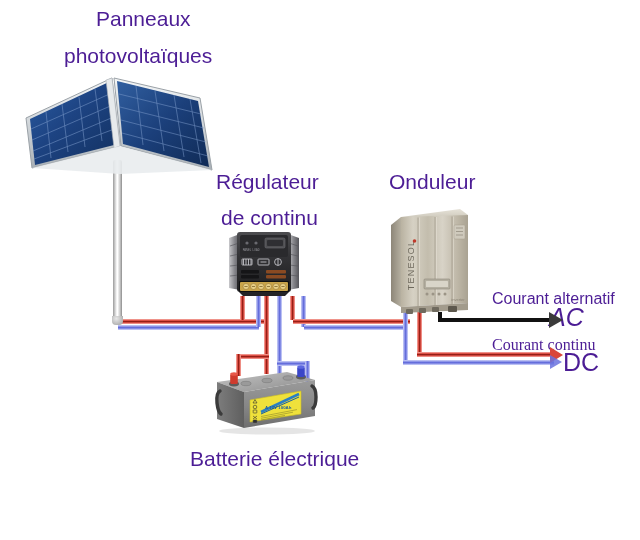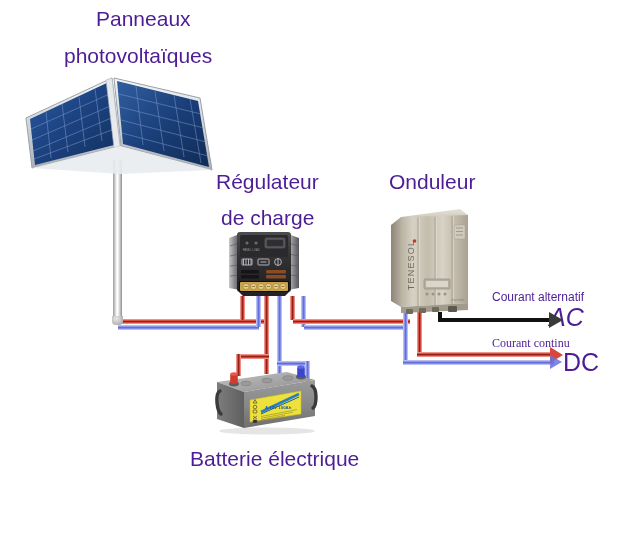--- a/index.html
+++ b/index.html
@@ -1,21 +1,21 @@
 <!DOCTYPE html>
 <html><head>
 <meta charset="utf-8">
 <style>
   html,body{margin:0;padding:0;background:#ffffff;}
   body{width:640px;height:540px;position:relative;overflow:hidden;
        font-family:"Liberation Sans","DejaVu Sans",sans-serif;color:#141414;}
   .stage{position:absolute;left:0;top:0;width:640px;height:540px;}
   .lbl{position:absolute;white-space:nowrap;line-height:1.0;color:#4c1d95;}
   .lbl-big{font-size:21px;}
-  .lbl-sm{font-size:12px;}
+  .lbl-sm{font-size:16px;}
   .lbl-acdc{font-size:25px;}
 
   
   .wire{position:absolute;}
   .wred{background:linear-gradient(to bottom,#f6b5ae 0%,#e2554a 28%,#8f1a12 52%,#e2554a 76%,#f6b5ae 100%);}
   .wblue{background:linear-gradient(to bottom,#cfd3f6 0%,#8e96e8 30%,#5a63d8 55%,#9aa2ec 78%,#d6daf8 100%);}
   .wredv{background:linear-gradient(to right,#f6b5ae 0%,#e2554a 28%,#8f1a12 52%,#e2554a 76%,#f6b5ae 100%);}
   .wbluev{background:linear-gradient(to right,#cfd3f6 0%,#8e96e8 30%,#5a63d8 55%,#9aa2ec 78%,#d6daf8 100%);}
   .wblack{background:#111;}
 
@@ -40,21 +40,21 @@
 </style>
 </head>
 <body>
 
 <div class="stage">
 
   <div class="lbl lbl-big" style="left:96px;top:8px;">Panneaux</div>
   <div class="lbl lbl-big" style="left:216px;top:171px;">Régulateur</div>
 
   <div class="lbl lbl-big" style="left:64px;top:45px;">photovoltaïques</div>
-  <div class="lbl lbl-big" style="left:221px;top:207px;">de charge</div>
+  <div class="lbl lbl-big" style="left:221px;top:207px;">de continu</div>
 
   <div class="lbl lbl-big" style="left:389px;top:171px;">Onduleur</div>
 
   <div class="lbl lbl-big" style="left:190px;top:448px;">Batterie électrique</div>
 
   <div class="lbl lbl-sm" style="left:492px;top:291px;">Courant alternatif</div>
   <div class="lbl lbl-acdc" style="left:549px;top:305px;font-style:italic;">AC</div>
 
   <div class="lbl lbl-sm" style="left:492px;top:337px;font-family:Liberation Serif, serif;">Courant continu</div>
   <div class="lbl lbl-acdc" style="left:563px;top:350px;">DC</div>

